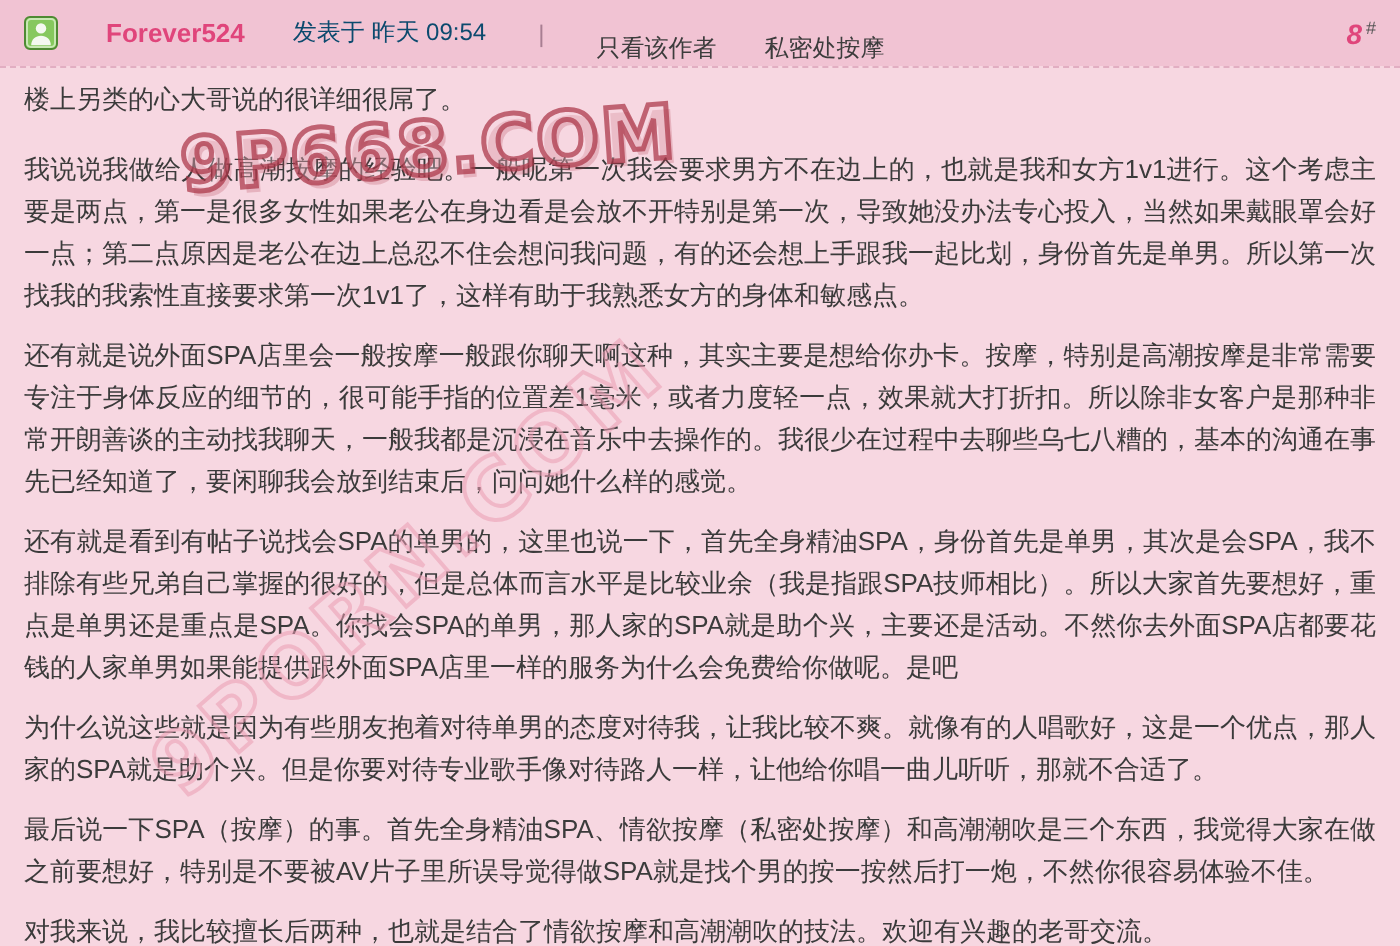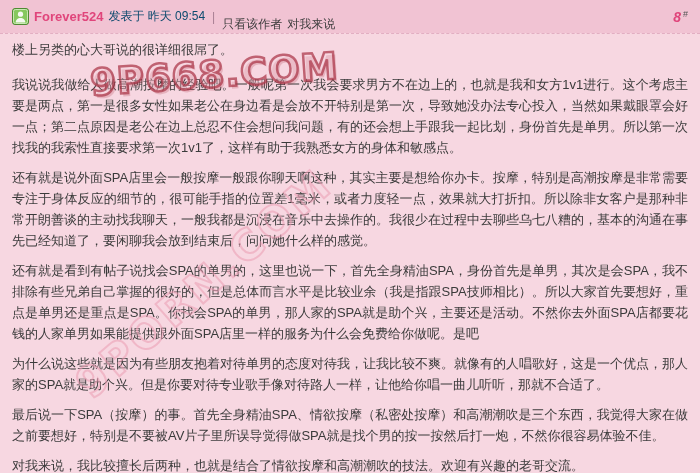--- a/index.html
+++ b/index.html
@@ -6,21 +6,21 @@
   body{
     width:700px;height:473px;overflow:hidden;
     font-family:"Liberation Sans","DejaVu Sans",sans-serif;
     background:#f7d7e1;
   }
   .post{position:relative;width:700px;height:473px;background:#f7d7e1;}
 
   
   .post-header{
     height:33px;background:#f1c3d3;
-    display:flex;align-items:center;gap:5px;
+    display:flex;align-items:center;gap:24px;
     padding:0 12px;box-sizing:border-box;
     font-size:12px;color:#3c3c3c;
   }
   .avatar{width:17px;height:17px;flex:0 0 auto;display:block;}
   .username{color:#e0457b;font-size:13px;font-weight:bold;cursor:pointer;}
   .posted{color:#0c4a6e;}
   .sep{color:#a87e92;padding:0 2px;}
   .hlink{color:#3c3c3c;cursor:pointer;text-decoration:none;margin-top:15px;}
   .floor{margin-left:auto;display:flex;align-items:flex-start;gap:2px;cursor:pointer;}
   .floor-num{color:#e0457b;font-size:14px;font-style:italic;font-weight:bold;line-height:14px;}
@@ -65,21 +65,21 @@
     <svg class="avatar" viewBox="0 0 17 17">
       <rect x="0.5" y="0.5" width="16" height="16" rx="2.5" fill="#86c85e" stroke="#4e8a33"></rect>
       <rect x="1.5" y="1.5" width="14" height="14" rx="2" fill="none" stroke="#c9e8b4" stroke-width="1"></rect>
       <circle cx="8.5" cy="6.2" r="2.6" fill="#f4f9f0"></circle>
       <path d="M3.6 14.6c0-3 2.2-4.7 4.9-4.7s4.9 1.7 4.9 4.7z" fill="#f4f9f0"></path>
     </svg>
     <span class="username">Forever524</span>
     <span class="posted">发表于 昨天 09:54</span>
     <span class="sep">|</span>
     <span class="hlink">只看该作者</span>
-    <span class="hlink">对我来说</span>
+    <span class="hlink">私密处按摩</span>
     <span class="floor">
       <span class="floor-num">8</span>
       <span class="floor-hash">#</span>
     </span>
   </div>
 
   <div class="post-body">
     <div class="wm wm-top">9P668.COM</div>
     <div class="wm wm-diag">9PORN.COM</div>
 

